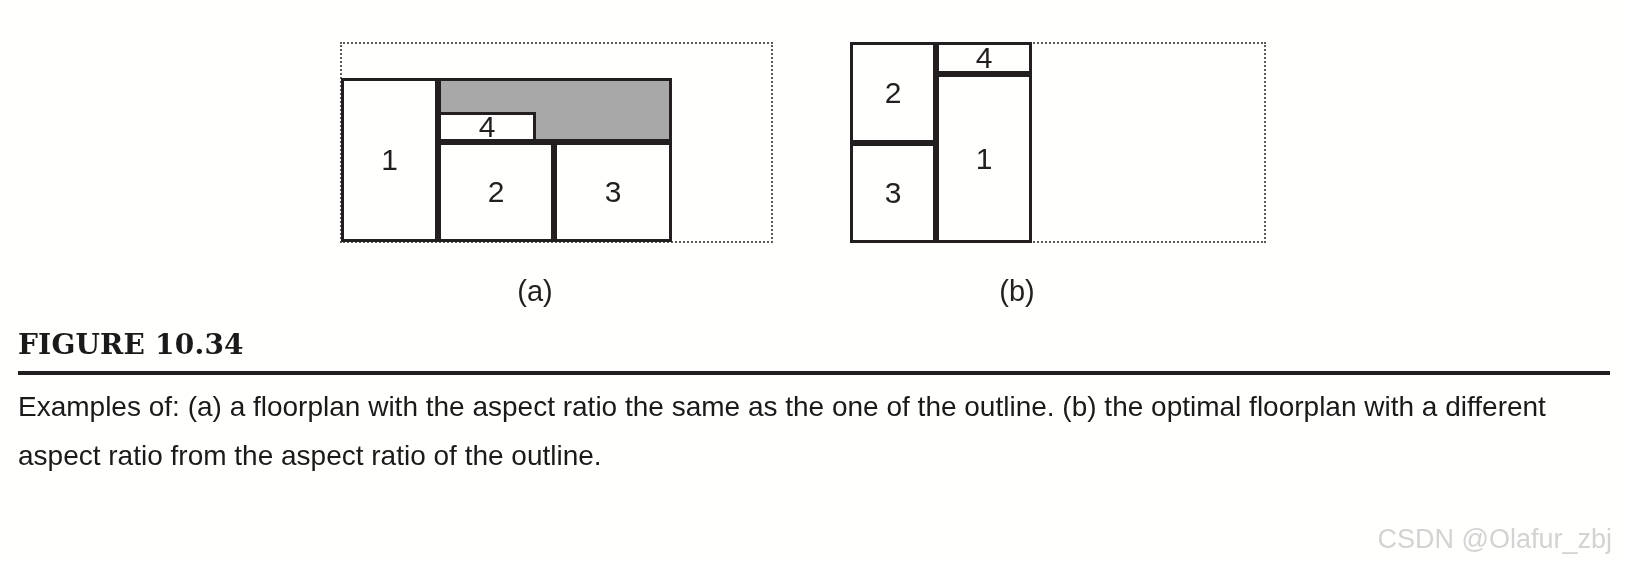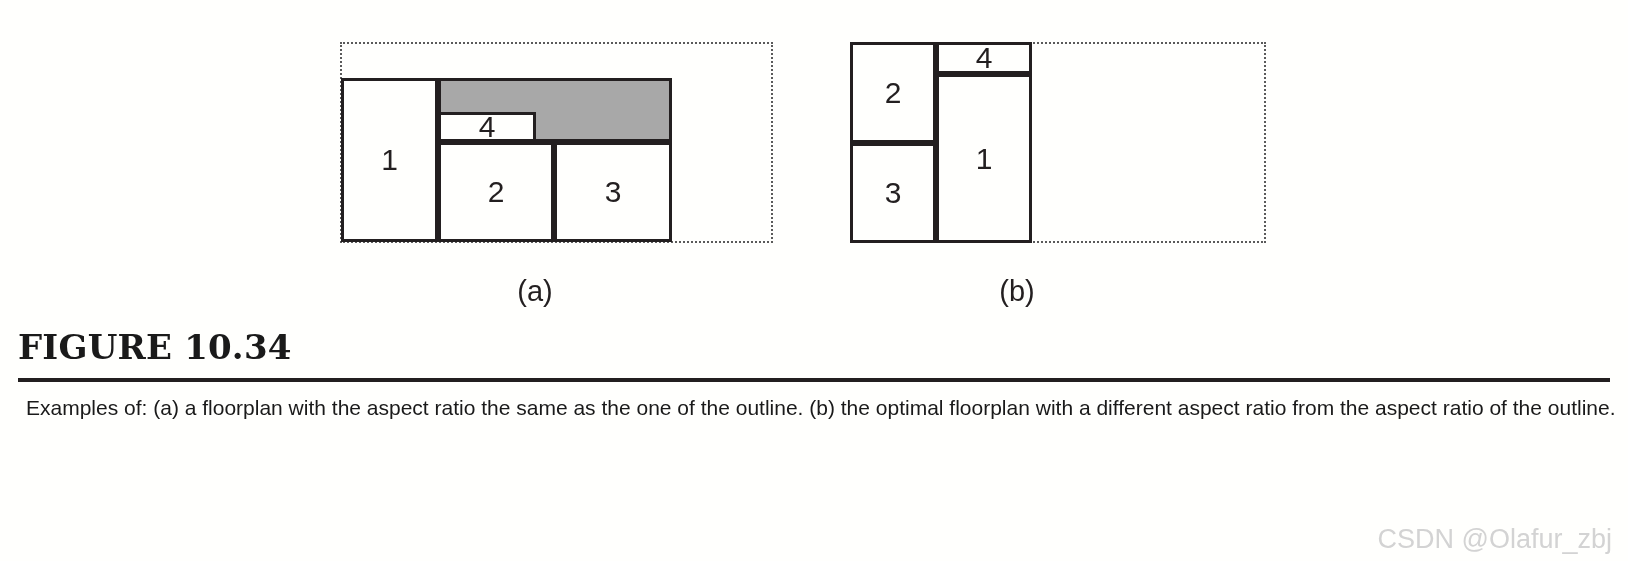--- a/index.html
+++ b/index.html
@@ -70,38 +70,38 @@
   
   #caption-block {
     position: absolute;
     left: 18px;
     top: 330px;
     width: 1592px;
   }
   #figure-title {
     font-family: "DejaVu Serif", "Liberation Serif", serif;
     font-weight: bold;
-    font-size: 34px;
+    font-size: 28px;
     letter-spacing: 0.2px;
     color: #1a1a1a;
     margin: 0 0 12px 0;
     line-height: 1.05;
   }
   #caption-rule {
     height: 4px;
     background: #231f20;
     width: 1592px;
     margin: 0 0 8px 0;
   }
   #caption-text {
     font-family: "Liberation Sans", sans-serif;
-    font-size: 21px;
+    font-size: 28px;
     line-height: 1.72;
     color: #1a1a1a;
-    margin: 8px;
+    margin: 0;
     width: 1590px;
   }
 
   
   #watermark {
     position: absolute;
     right: 16px;
     bottom: 6px;
     font-family: "Liberation Sans", sans-serif;
     font-size: 27px;

